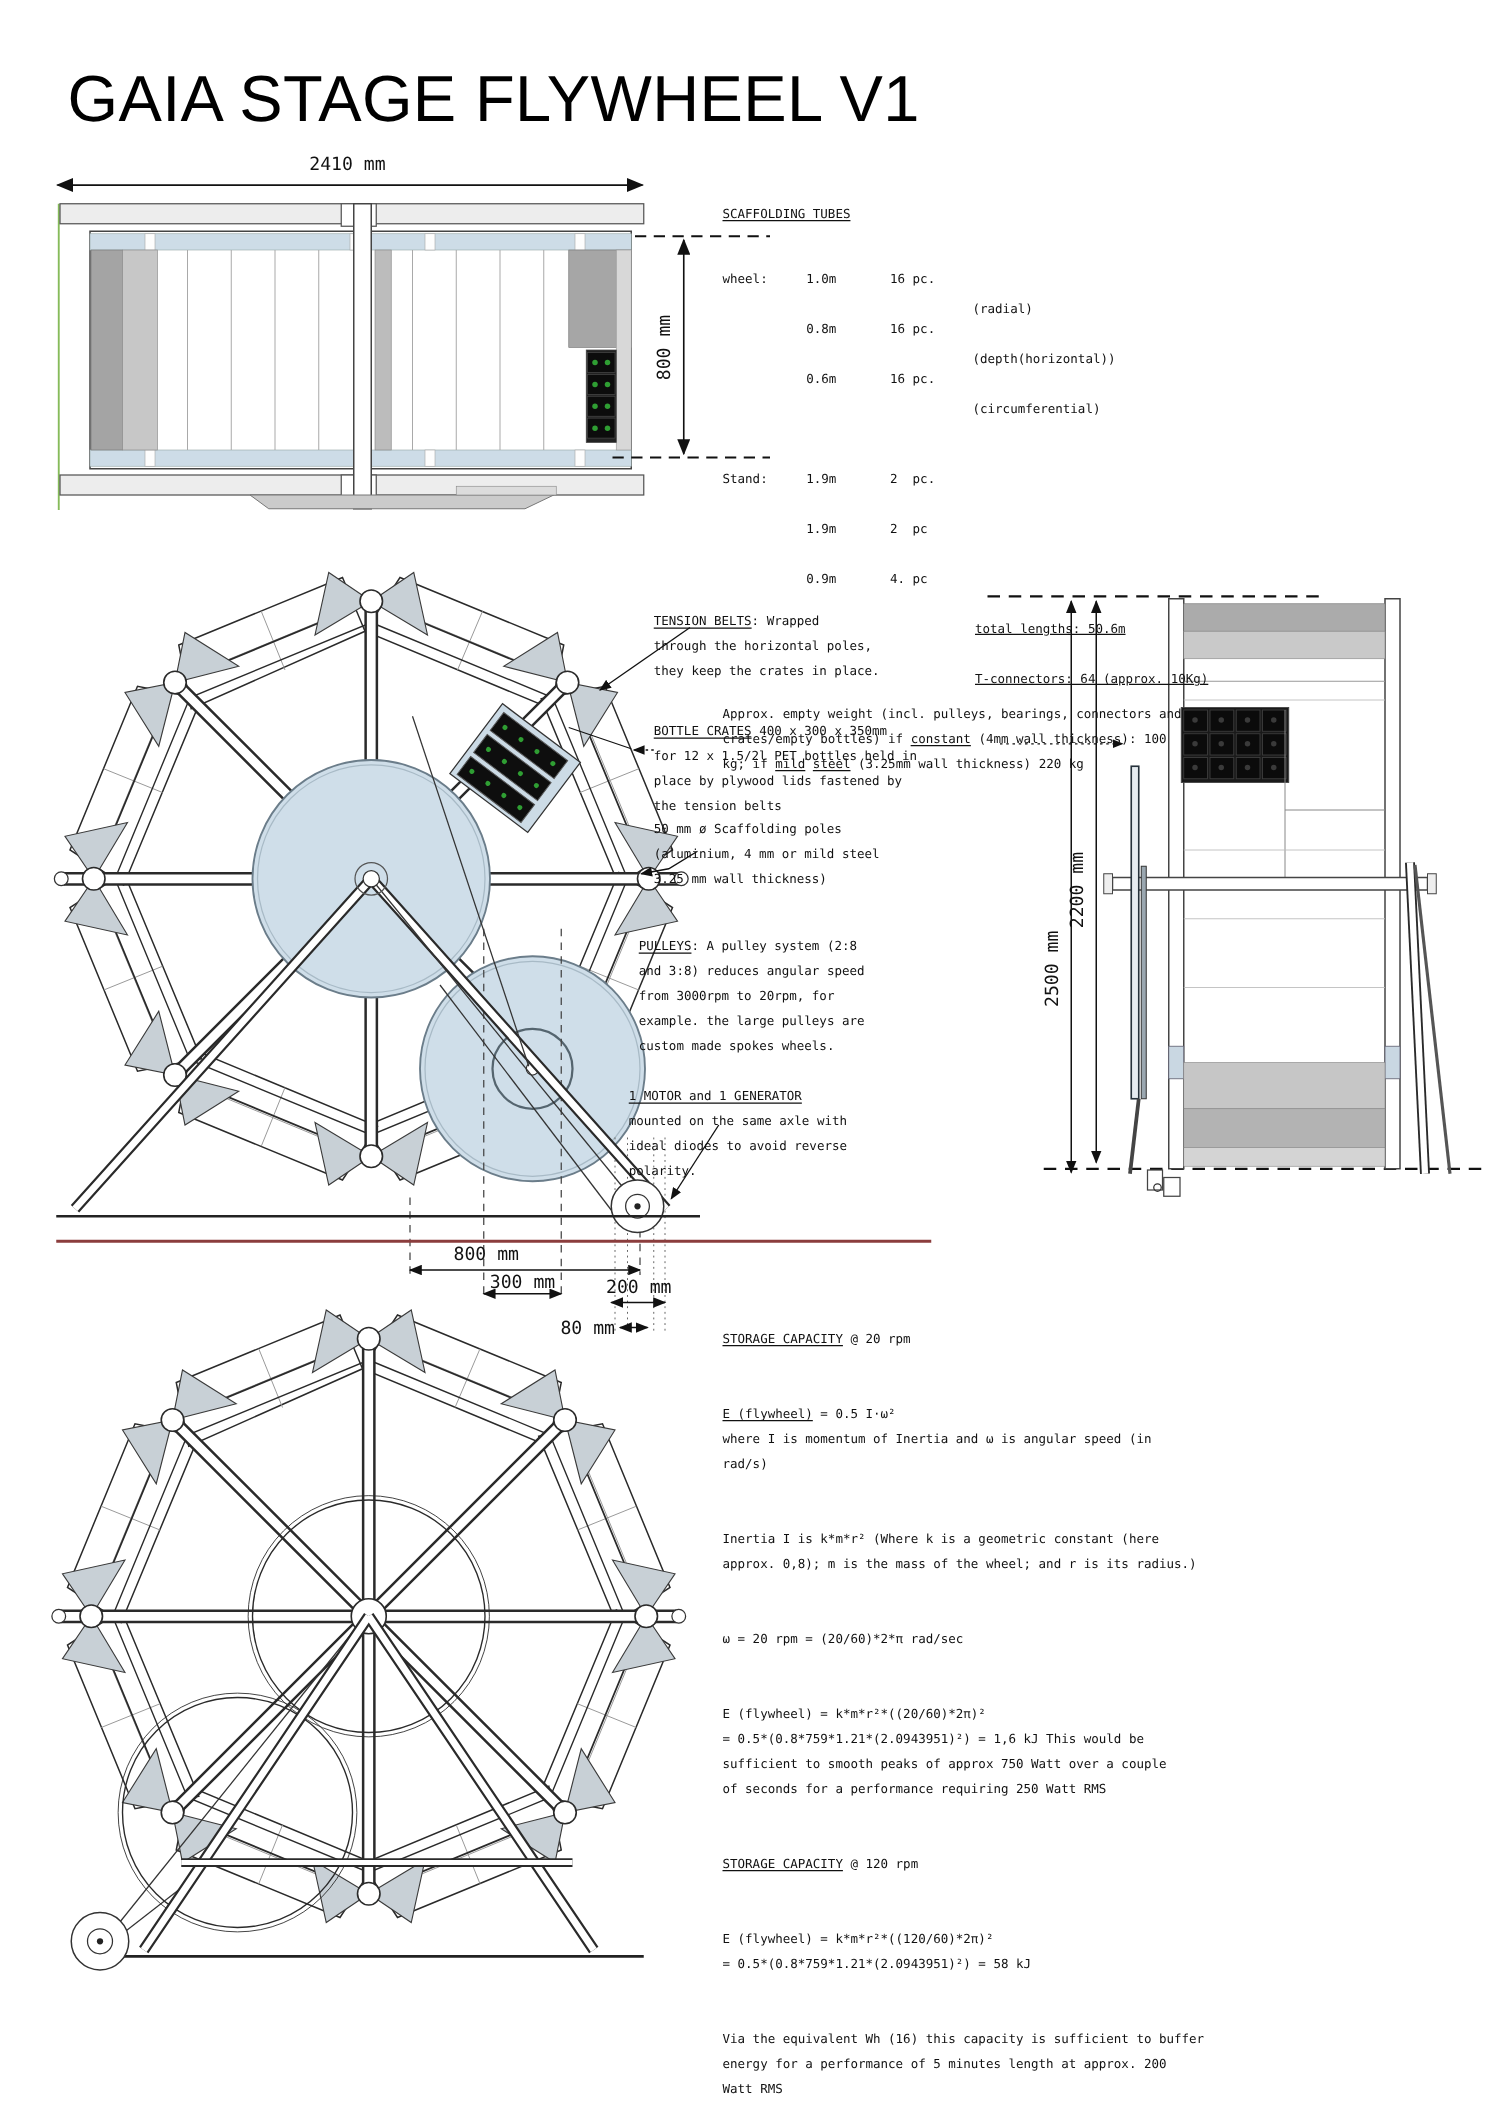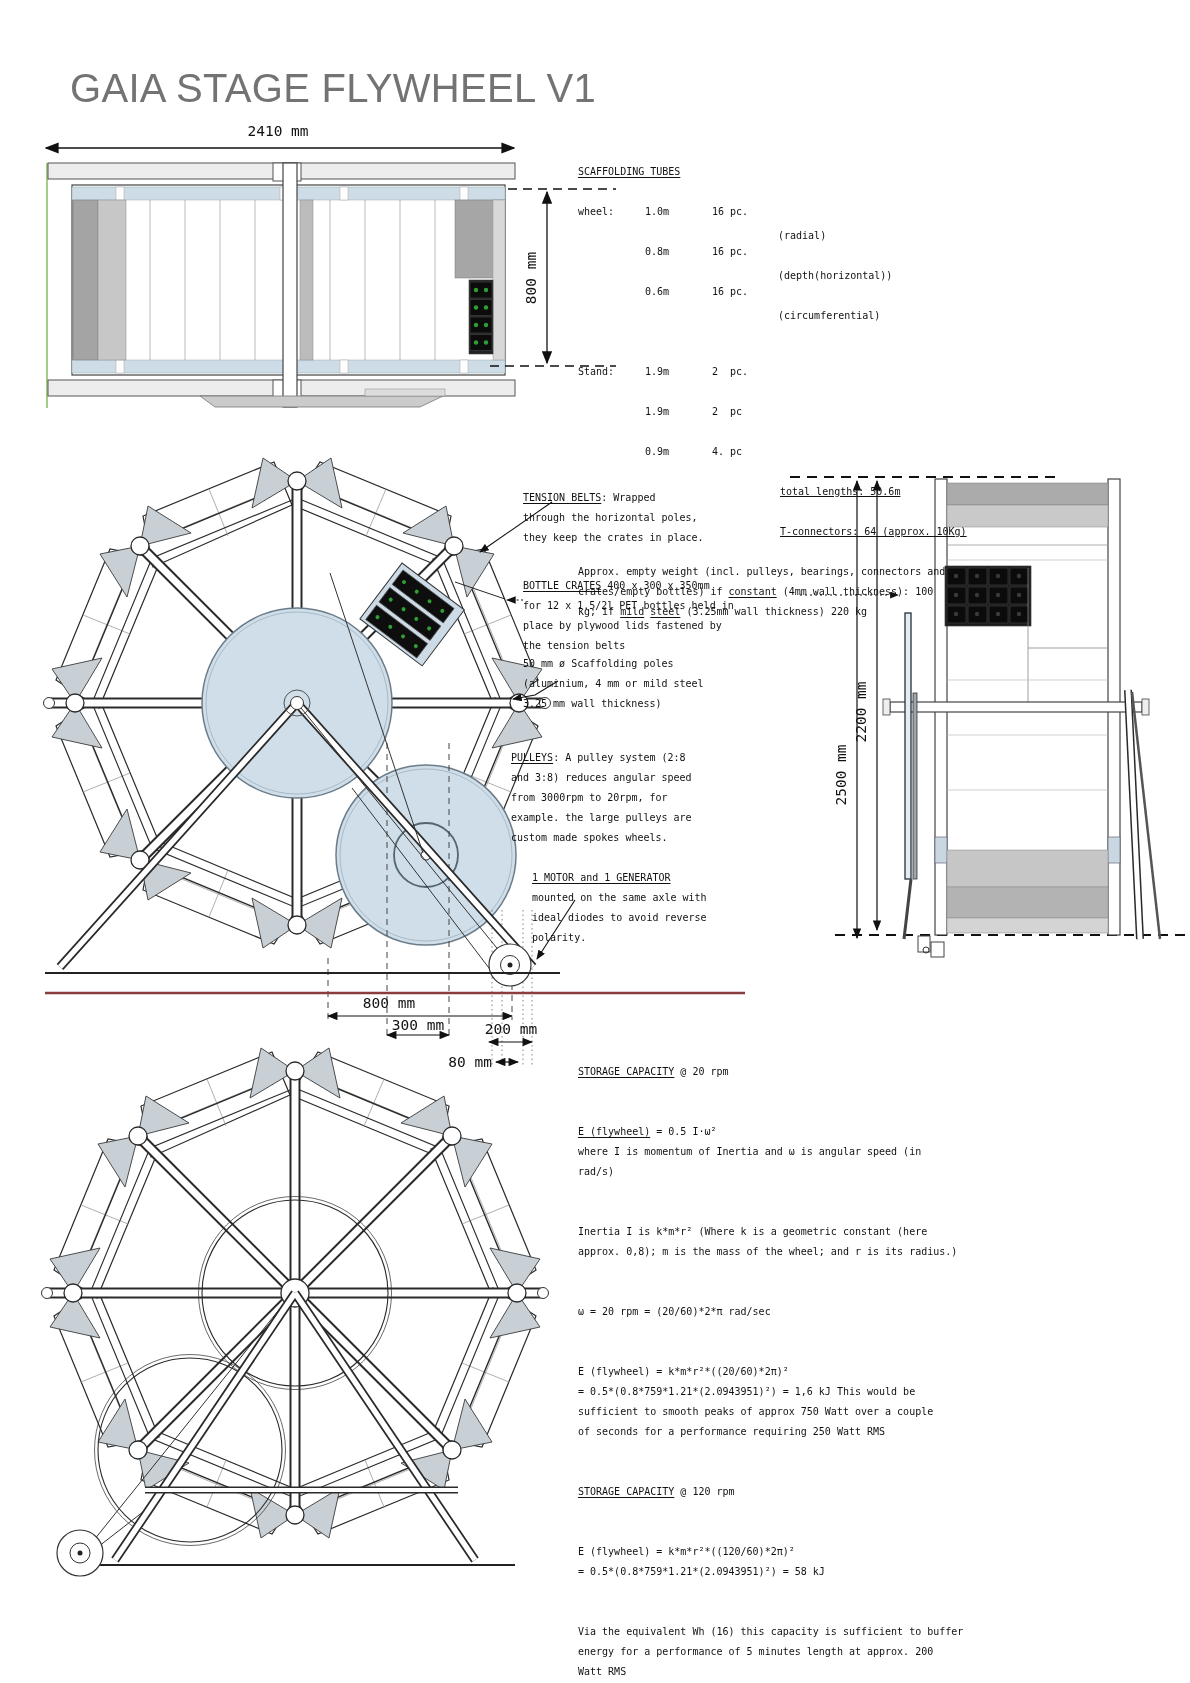--- a/index.html
+++ b/index.html
@@ -1,24 +1,24 @@
 <!DOCTYPE html>
 <html><head>
 <meta charset="utf-8">
 <style>
   html,body{margin:0;padding:0;background:#fff;}
   .page{position:relative;width:1190px;height:1683px;background:#ffffff;overflow:hidden;
         font-family:"DejaVu Sans Mono",monospace;color:#111;}
   .abs{position:absolute;}
   .mono{font-size:10px;line-height:20px;white-space:pre-line;}
   .u{text-decoration:underline;text-underline-offset:2px;}
-  .title{position:absolute;left:54px;top:50px;margin:16px;font-family:"Liberation Sans",sans-serif;
-         font-weight:500;font-size:40px;letter-spacing:.3px;color:#737373;}
+  .title{position:absolute;left:54px;top:50px;margin:0;font-family:"Liberation Sans",sans-serif;
+         font-weight:500;font-size:52px;letter-spacing:.3px;color:#000000;}
   .srow{position:relative;height:20px;}
-  .srow span{position:absolute;white-space:pre;top:0;}
+  .srow span{position:absolute;white-space:pre;top:12px;}
   .sc1{left:0;} .sc2{left:67px;} .sc3{left:134px;} .sc4{left:200px;margin-top:24px;} .ind{left:202px;text-decoration:underline;}
   .spacer{height:20px;}
   .sp{margin:0;}
   .mt{margin-top:20px;}
   svg{position:absolute;overflow:visible;}
   svg text{font-family:"DejaVu Sans Mono",monospace;font-size:14.5px;fill:#111;}
 </style>
 </head>
 <body>
 
@@ -428,21 +428,21 @@
   <div class="abs mono" style="left:523px;top:654px;width:300px"><span>50 mm ø Scaffolding poles
 (aluminium, 4 mm or mild steel
 3.25 mm wall thickness)</span></div>
 
   <div class="abs mono" style="left:511px;top:748px;width:300px"><span class="u">PULLEYS</span><span>: A pulley system (2:8
 and 3:8) reduces angular speed
 from 3000rpm to 20rpm, for
 example. the large pulleys are
 custom made spokes wheels.</span></div>
 
-  <div class="abs mono" style="left:532px;top:868px;width:300px"><span class="u">1 MOTOR and 1 GENERATOR</span><span>
+  <div class="abs mono" style="left:503px;top:868px;width:300px"><span class="u">1 MOTOR and 1 GENERATOR</span><span>
 mounted on the same axle with
 ideal diodes to avoid reverse
 polarity.</span></div>
 
   <div class="abs mono" style="left:578px;top:1042px;width:560px">
     <p class="sp"><span class="u">STORAGE CAPACITY</span><span> @ 20 rpm</span></p>
     <p class="sp mt"><span class="u">E (flywheel)</span><span> = 0.5 I·ω²
 where I is momentum of Inertia and ω is angular speed (in
 rad/s)</span></p>
     <p class="sp mt"><span>Inertia I is k*m*r² (Where k is a geometric constant (here

